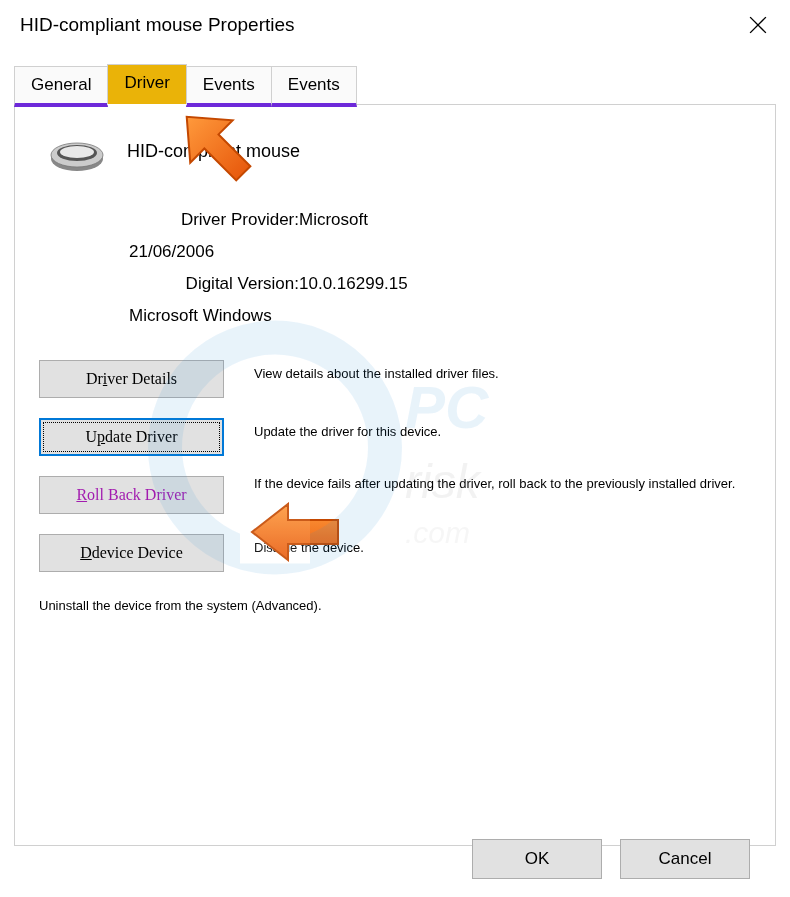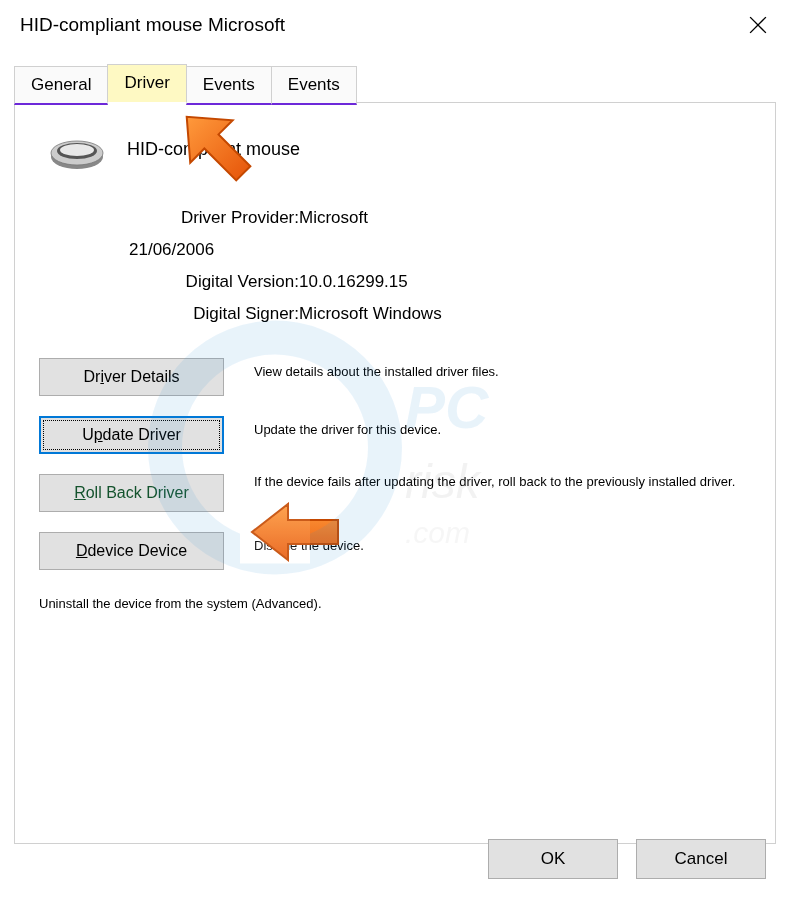--- a/index.html
+++ b/index.html
@@ -55,25 +55,25 @@
     border: 1px solid #d0d0d0;
     border-bottom: none;
     background: #fff;
     font-size: 17px;
     cursor: pointer;
     margin-right: -1px;
     position: relative;
   }
   .tab.inactive {
     background: #fafafa;
-    border-bottom: 2px solid #6d28d9;
+    border-bottom: 4px solid #6d28d9;
     top: 2px;
   }
   .tab.active {
-    background: #fef9c3;
+    background: #eab308;
     border-bottom: 1px solid #fff;
     z-index: 3;
   }
   .tab-panel {
     border: 1px solid #d0d0d0;
     padding: 24px 24px 24px 24px;
     margin-top: -1px;
     position: relative;
   }
 
@@ -113,42 +113,42 @@
     gap: 30px;
     margin: 20px 0;
   }
   .btn {
     width: 185px;
     height: 38px;
     background: #e1e1e1;
     border: 1px solid #adadad;
     font-size: 16px;
     cursor: pointer;
-    font-family: Liberation Sans, sans-serif;
+    font-family: Liberation Serif, serif;
   }
   .btn:disabled {
-    color: #14532d;
+    color: #a21caf;
     cursor: default;
   }
   .btn.focused {
     border: 2px solid #0078d7;
     outline: 1px dotted #000;
     outline-offset: -5px;
   }
   .action-desc {
     font-size: 13px;
     padding-top: 6px;
     flex: 1;
   }
   .action-desc.twoline { padding-top: 0; }
 
   .dialog-buttons {
     position: absolute;
     bottom: 18px;
-    right: 24px;
+    right: 40px;
     display: flex;
     gap: 18px;
   }
   .dlg-btn {
     width: 130px;
     height: 40px;
     background: #e1e1e1;
     border: 1px solid #adadad;
     font-size: 17px;
     cursor: pointer;
@@ -172,21 +172,21 @@
     z-index: 100;
   }
   .watermark svg { width: 500px; height: 320px; }
 </style>
 </head>
 <body>
 
 <div class="window">
 
   <div class="titlebar">
-    <div class="title">HID-compliant mouse Microsoft</div>
+    <div class="title">HID-compliant mouse Properties</div>
     <div class="close-icon">
       <svg viewBox="0 0 16 16">
           <line x1="1" y1="1" x2="15" y2="15" stroke="#000" stroke-width="1.2"></line>
           <line x1="15" y1="1" x2="1" y2="15" stroke="#000" stroke-width="1.2"></line>
         </svg>
     </div>
   </div>
 
   <div class="tabs-wrap">
     <div class="tabs">
@@ -216,21 +216,20 @@
           <div class="info-value">Microsoft</div>
         </div>
         <div class="info-row">
           <div class="info-value">21/06/2006</div>
         </div>
         <div class="info-row">
           <div class="info-label">Digital Version:</div>
           <div class="info-value">10.0.16299.15</div>
         </div>
         <div class="info-row">
-          <div class="info-label">Digital Signer:</div>
           <div class="info-value">Microsoft Windows</div>
         </div>
       </div>
 
       <div class="action-row">
         <button class="btn"><span>Dr</span><span class="accel">i</span><span>ver Details</span></button>
         <div class="action-desc">View details about the installed driver files.</div>
       </div>
 
       <div class="action-row">

